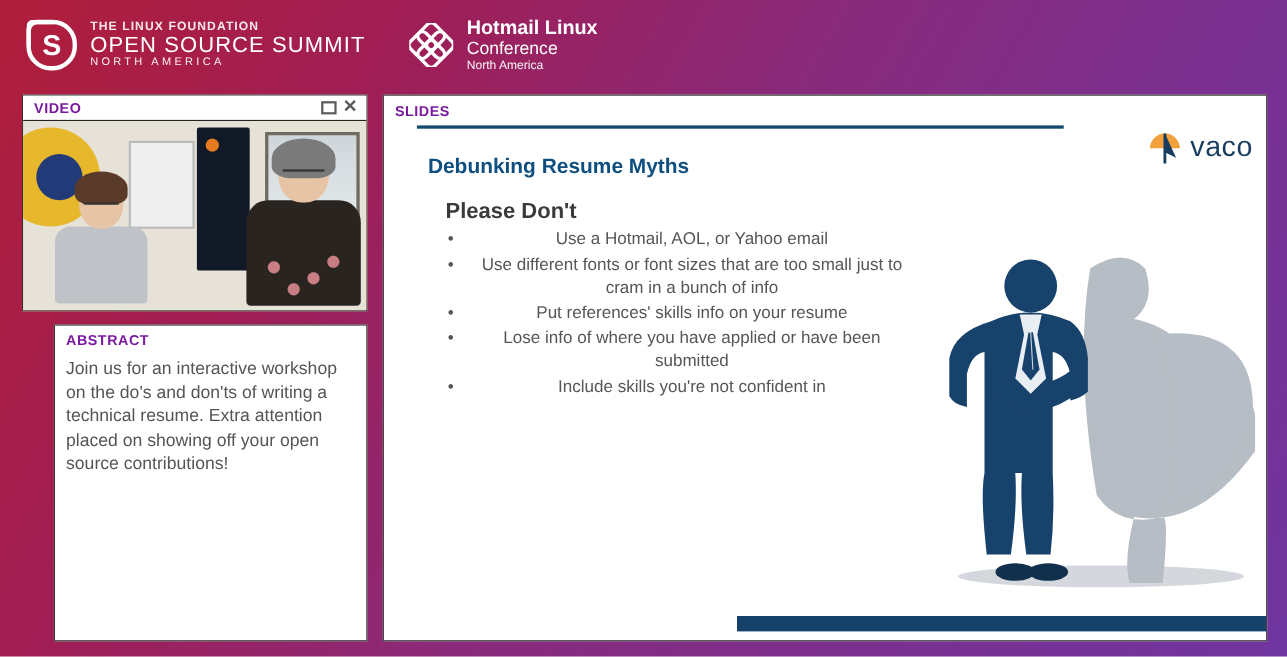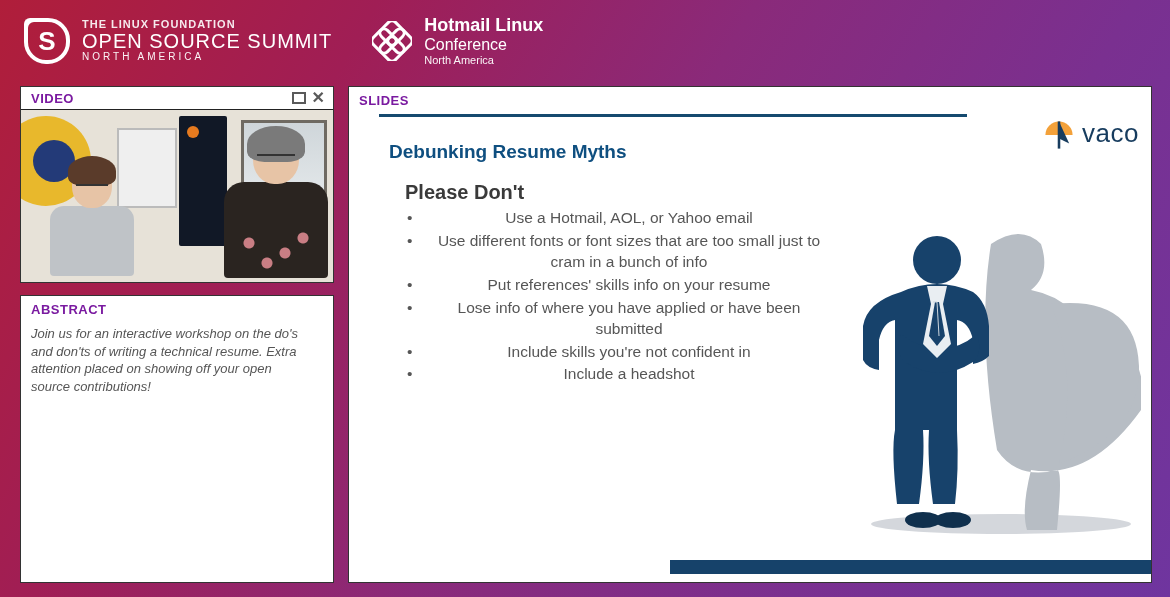--- a/index.html
+++ b/index.html
@@ -66,22 +66,22 @@
   .hair2{ position:absolute; top:-6px; left:-6px; right:-6px; height:36px; background:#7a7a7a; border-radius:50% 50% 30% 30%; }
   .glasses{ position:absolute; top:22px; left:4px; right:4px; height:8px; border-top:2px solid #333; }
   .torso{ width:84px; height:70px; background:#bfc3c7; margin:-2px auto 0; border-radius:14px 14px 4px 4px; }
   .torso2{ background:#2a2420; width:104px; height:96px; border-radius:20px 20px 4px 4px;}
   .flowers{ position:absolute; bottom:4px; left:10px; right:10px; height:50px; background:
     radial-gradient(circle at 20% 30%, #c97e84 0 5px, transparent 6px),
     radial-gradient(circle at 60% 50%, #c97e84 0 5px, transparent 6px),
     radial-gradient(circle at 80% 20%, #c97e84 0 5px, transparent 6px),
     radial-gradient(circle at 40% 70%, #c97e84 0 5px, transparent 6px);}
 
-  .abstract-panel{ flex:1; }
-  .abstract-body{ padding: 4px 24px 10px 10px; font-size: 13px; color:#555; line-height:1.35;font-style:italic; }
+  .abstract-panel{ flex:1;margin-left:29px; }
+  .abstract-body{ padding: 4px 24px 10px 10px; font-size: 16px; color:#555; line-height:1.35; }
 
   .right-col { flex:1; display:flex; flex-direction:column; }
   .slides-panel{ flex:1; display:flex; flex-direction:column; background:#fff; border:1px solid #333; }
   .slides-body{ flex:1; padding: 4px 18px 0 30px; position:relative; }
   .slide-rule{ height:3px; background:#154a6f; margin: 2px 0 24px 0; width: 78%; }
 
   .vaco{ position:absolute; right:12px; top:10px; display:flex; gap:6px; }
   .vaco-mark{ width:34px; height:34px; position:relative; }
   .vaco-text{ font-size:26px; color:#173c5e; font-weight:500; letter-spacing:.5px;}
 
@@ -195,21 +195,20 @@
 
           <div class="slide-rule"></div>
           <div class="slide-title">Debunking Resume Myths</div>
           <div class="slide-sub">Please Don't</div>
           <ul class="bullets">
             <li>Use a Hotmail, AOL, or Yahoo email</li>
             <li>Use different fonts or font sizes that are too small just to cram in a bunch of info</li>
             <li>Put references' skills info on your resume</li>
             <li>Lose info of where you have applied or have been submitted</li>
             <li>Include skills you're not confident in</li>
-            <li>Include a headshot</li>
           </ul>
 
           <div class="hero">
             <svg viewBox="0 0 300 320">
 
               <g fill="#b7bdc4">
                 <ellipse cx="160" cy="310" rx="130" ry="10" opacity="0.6"></ellipse>
                 <path d="M150 30 q30 -20 50 0 q10 30 -10 46 q50 10 60 60 q60 -10 50 60 q-50 70 -110 60 q-10 40 -4 60 l30 0 q6 -60 0 -60 q-40 10 -60 -20 q-20 -120 -6 -206 z"></path>
                 <path d="M210 90 q90 -10 88 70 q-2 60 -80 90 q20 -90 -8 -160z"></path>
               </g>

